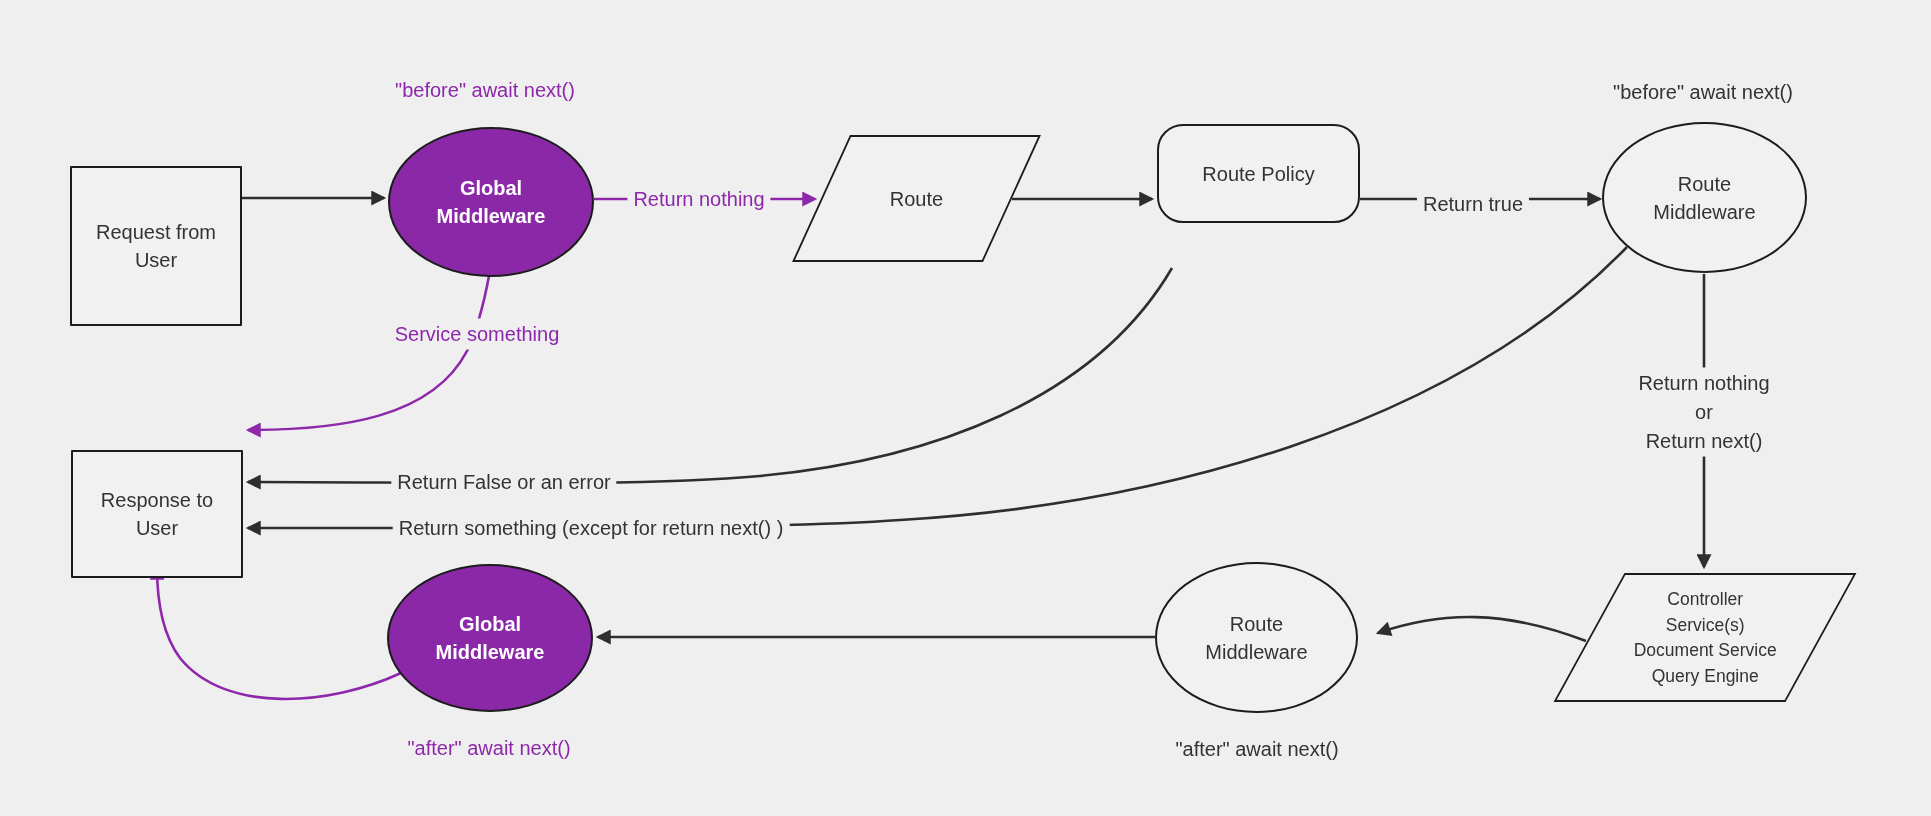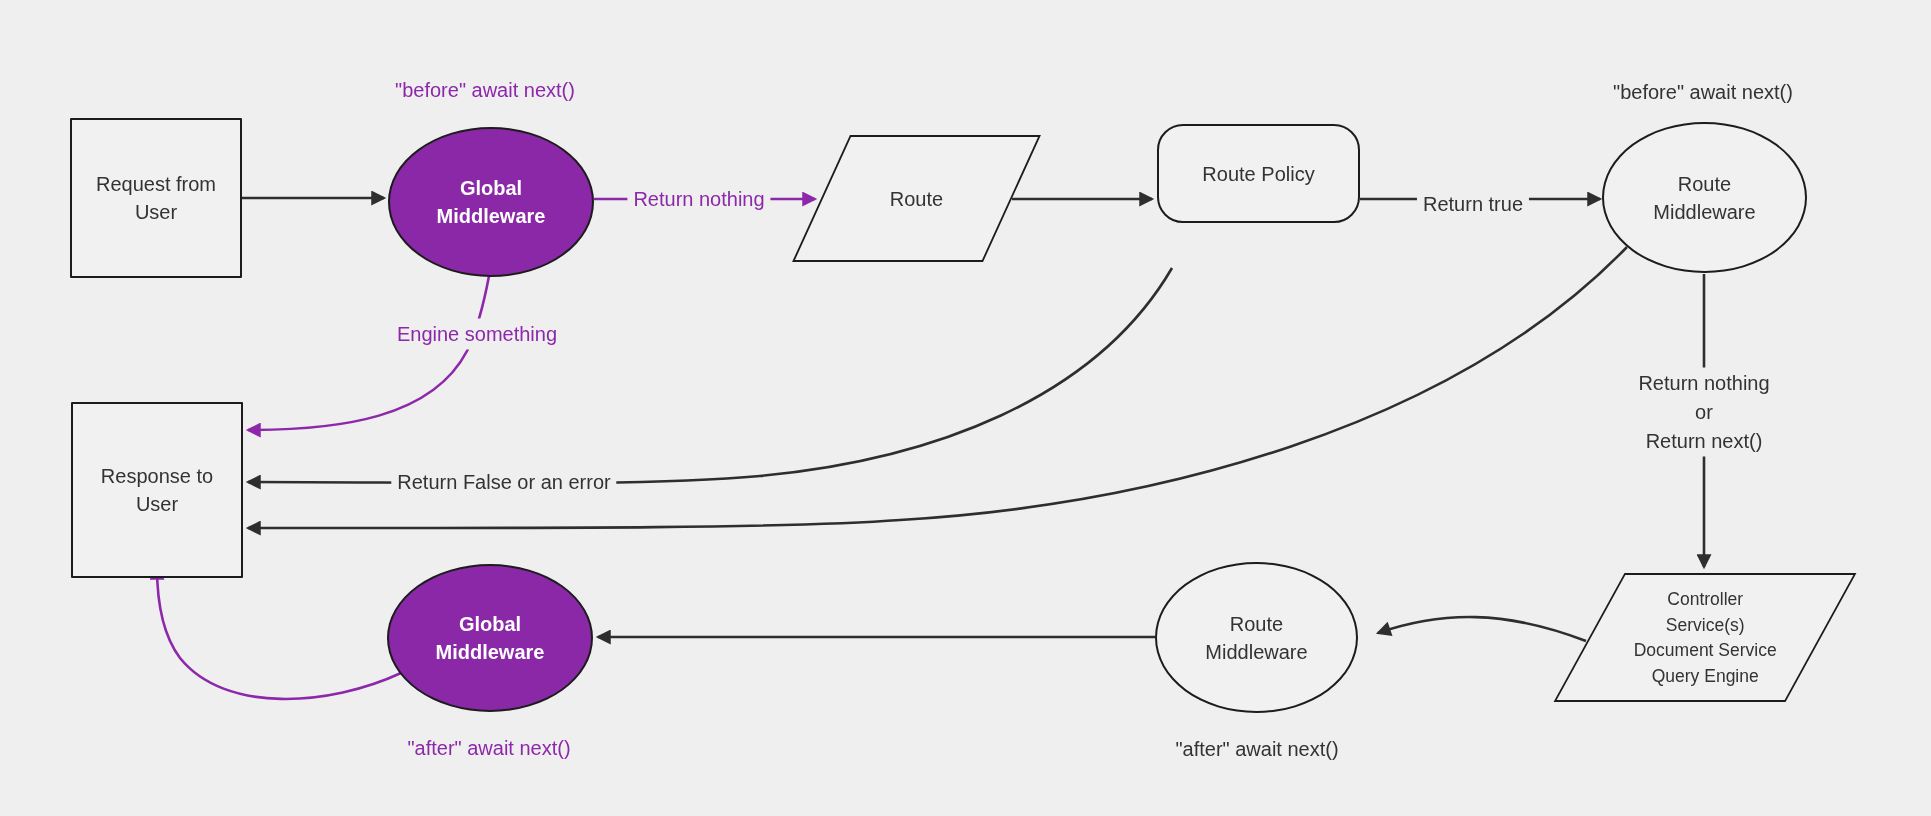--- a/index.html
+++ b/index.html
@@ -45,21 +45,21 @@
     justify-content:center;
     text-align:center;
     box-sizing:border-box;
     background:var(--node-fill);
     border:2.6px solid var(--node-stroke);
     font-size:20px;
     line-height:28px;
     color:var(--text);
   }
   .node-label{white-space:pre-line;}
-  .rect-node{border-radius:1px;}
+  .rect-node{border-radius:1px;margin-top:48px;}
   .rounded-node{border-radius:26px;}
   .ellipse-node{border-radius:50%;justify-content:center;}
   .purple-node{
     background:var(--purple-fill);
     color:var(--white-text);
     font-weight:bold;
   }
   .para-node{  }
   .para-inner{white-space:pre-line;}
   .node-controller{font-size:17.5px;line-height:25.5px;}
@@ -138,39 +138,40 @@
   <div class="node ellipse-node" style="left:1155px;top:562px;width:203px;height:151px;">
     <span class="node-label">Route
 Middleware</span>
   </div>
 
   <div class="node ellipse-node purple-node" style="left:387px;top:564px;width:206px;height:148px;">
     <span class="node-label">Global
 Middleware</span>
   </div>
 
-  <div class="node rect-node" style="left:71px;top:402px;width:172px;height:176px;">
+  <div class="node rect-node" style="left:71px;top:402px;width:172px;height:128px;">
     <span class="node-label">Response to
 User</span>
   </div>
 
   <span class="edge-label purple floating" style="left:485px;top:90px;">"before" await next()</span>
 
   <span class="edge-label purple" style="left:699px;top:199px;">Return nothing</span>
 
-  <span class="edge-label purple" style="left:477px;top:334px;">Engine something</span>
+  <span class="edge-label purple" style="left:477px;top:334px;">Service something</span>
 
   <span class="edge-label" style="left:1473px;top:204px;">Return true</span>
 
   <span class="edge-label floating" style="left:1703px;top:92px;">"before" await next()</span>
 
   <span class="edge-label" style="left:1704px;top:412px;">Return nothing
 or
 Return next()</span>
 
   <span class="edge-label" style="left:504px;top:482px;">Return False or an error</span>
 
+  <span class="edge-label" style="left:591px;top:528px;">Return something (except for return next() )</span>
 
   <span class="edge-label floating" style="left:1257px;top:749px;">"after" await next()</span>
 
   <span class="edge-label purple floating" style="left:489px;top:748px;">"after" await next()</span>
 
 </div>
 
 </body></html>

